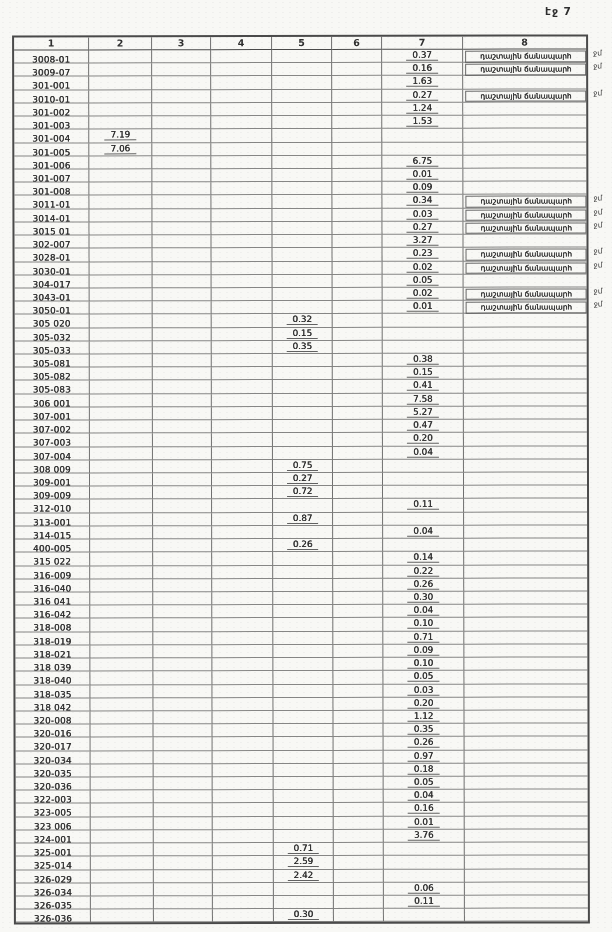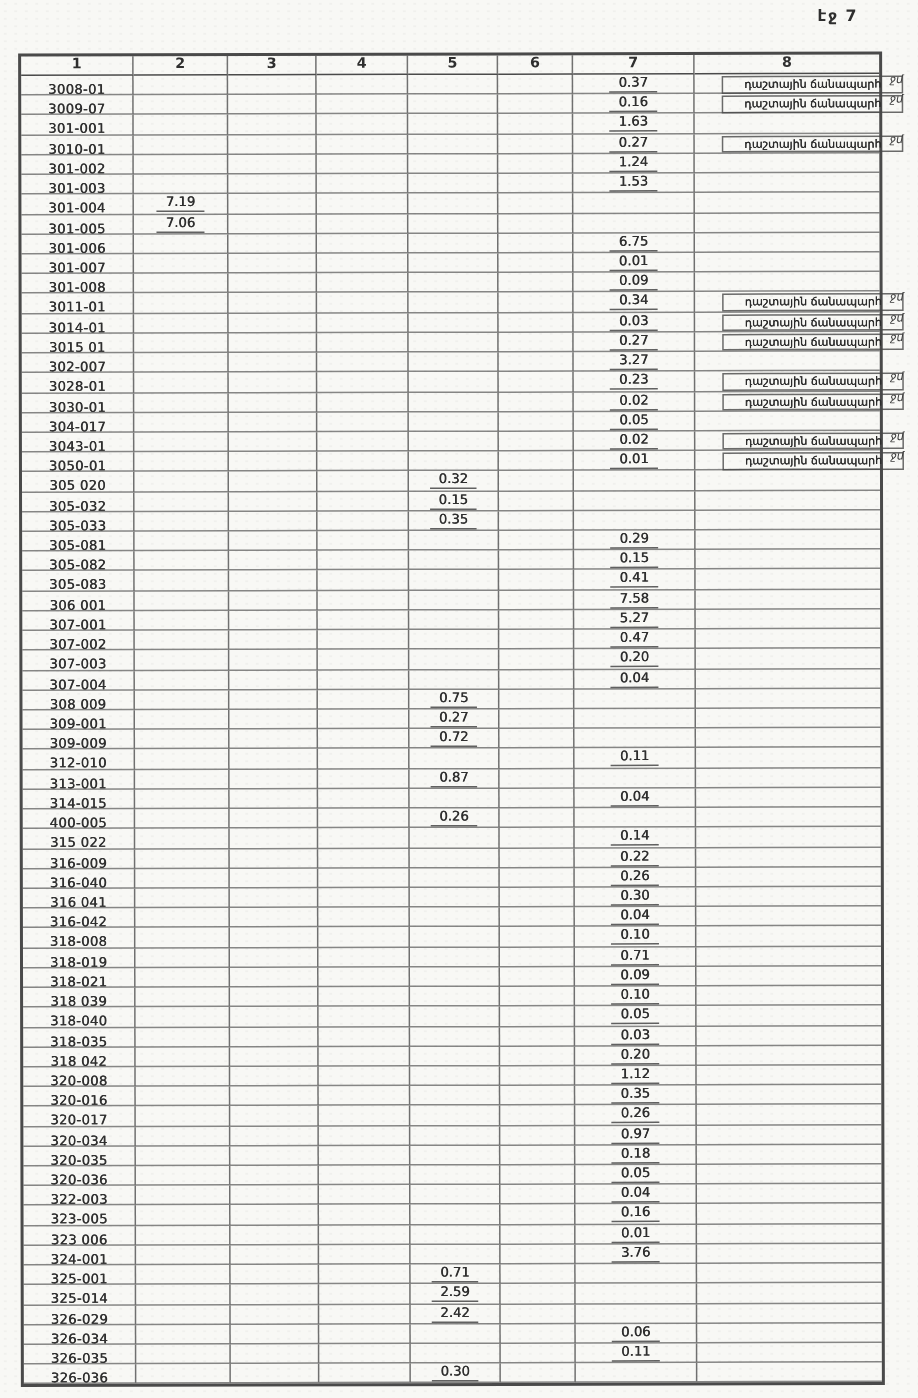--- a/index.html
+++ b/index.html
@@ -51,26 +51,26 @@
     display:inline-block;position:relative;top:-4px;
     font-size:8.8px;line-height:10px;color:#2f2f2f;
     border-bottom:1px solid rgba(70,70,70,0.85);
     padding:0 6px;
     text-shadow:0.3px 0 0 currentColor;
   }
   .road{
     display:inline-block;position:relative;top:-3px;
     font-size:7.4px;line-height:9.5px;color:#2b2b2b;
     border:1px solid rgba(70,70,70,0.8);
-    padding:0 14px;margin-left:18px;
+    padding:0 14px;margin-left:2px;
     text-shadow:0.2px 0 0 currentColor;
   }
   .note{
     position:absolute;left:581px;
-    font-size:7.5px;font-style:italic;color:#3d3d3d;
+    font-size:7.5px;color:#3d3d3d;
     line-height:10px;
   }
 </style>
 </head>
 <body>
 
 <div class="page-label">էջ 7</div>
 
 <div class="sheet">
   <div class="grid">
@@ -265,21 +265,21 @@
       <div class="cell"><span class="val">0.35</span></div>
       <div class="cell"></div>
       <div class="cell"></div>
       <div class="cell last"></div>
       <div class="cell"><span class="rid">305-081</span></div>
       <div class="cell"></div>
       <div class="cell"></div>
       <div class="cell"></div>
       <div class="cell"></div>
       <div class="cell"></div>
-      <div class="cell"><span class="val">0.29</span></div>
+      <div class="cell"><span class="val">0.38</span></div>
       <div class="cell last"></div>
       <div class="cell"><span class="rid">305-082</span></div>
       <div class="cell"></div>
       <div class="cell"></div>
       <div class="cell"></div>
       <div class="cell"></div>
       <div class="cell"></div>
       <div class="cell"><span class="val">0.15</span></div>
       <div class="cell last"></div>
       <div class="cell"><span class="rid">305-083</span></div>

